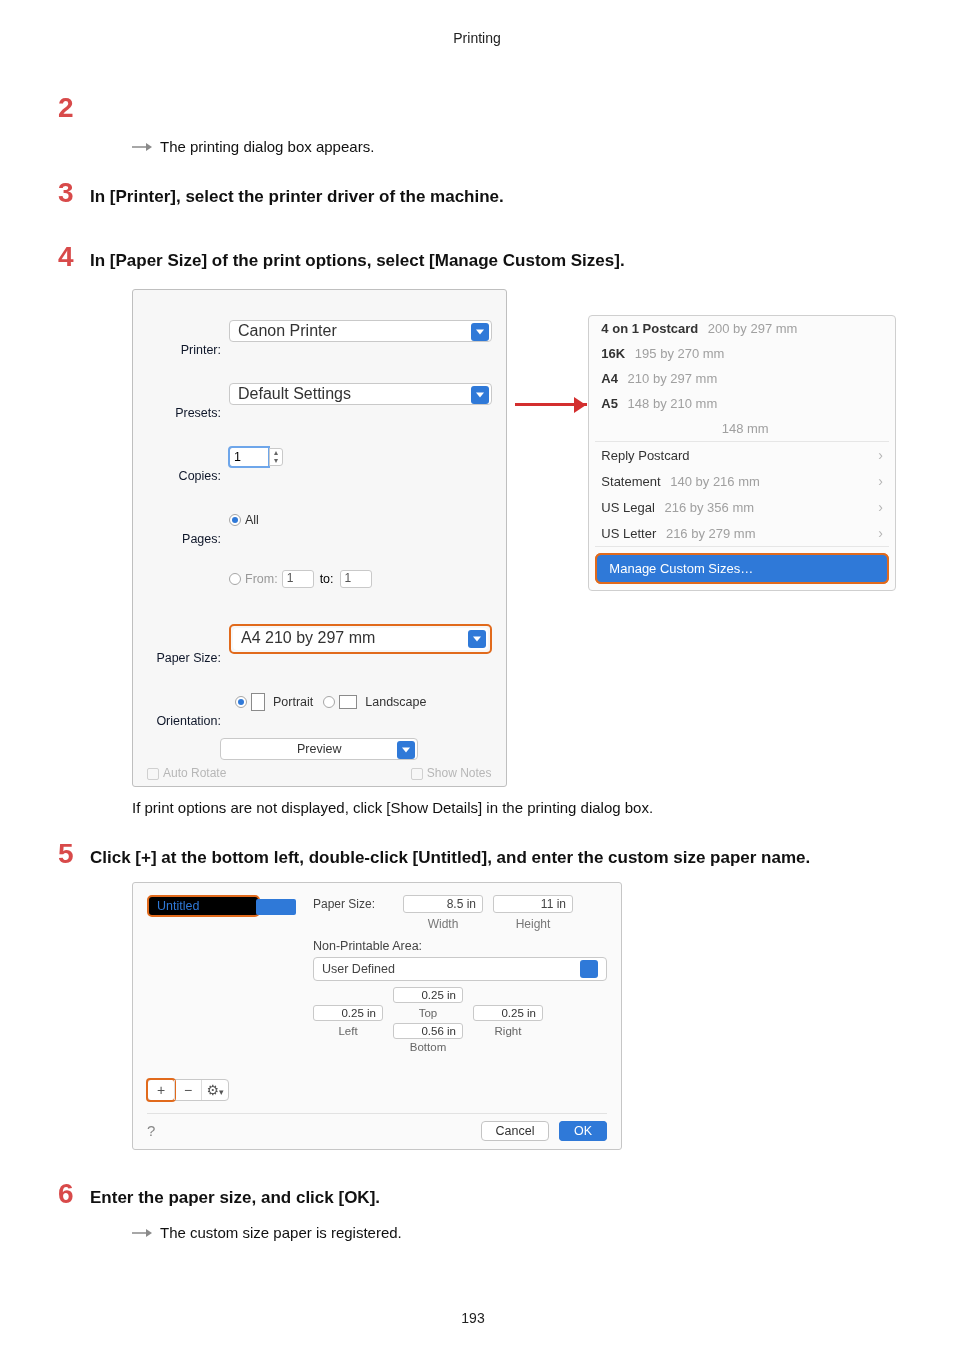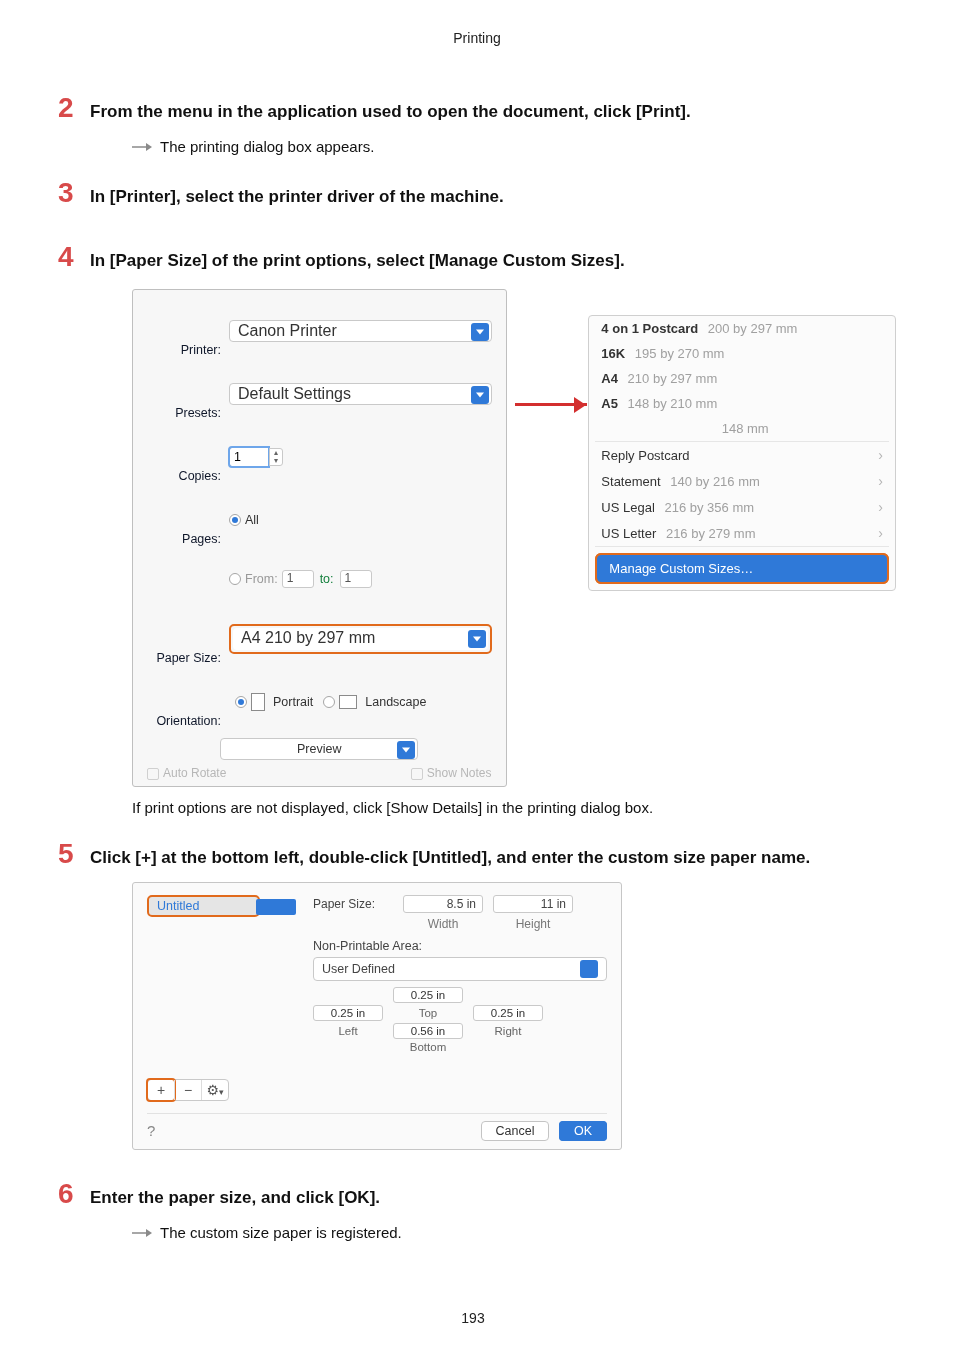--- a/index.html
+++ b/index.html
@@ -307,21 +307,21 @@
     color:#444;
   }
   .f2-top {
     display:flex;
     gap: 16px;
   }
   .f2-list {
     width: 150px;
   }
   .f2-list .untitled {
-    background:#e5e5e5;
+    background:#000000;
     border: 2px solid #e16a1c;
     border-radius: 5px;
     padding: 2px 8px;
     color:#2f79d8;
     display:inline-block;
     width: 75%;
   }
   .f2-list .untitled-drag {
     display:inline-block;
     width: 40px;
@@ -369,20 +369,21 @@
     color:#666;
     margin-top: 6px;
     text-align:center;
     align-items:center;
   }
   .margins-grid .val {
     background:#fff;
     border:1px solid #c9c9c9;
     border-radius:3px;
     padding:1px 6px;
+    text-align:right;
     color:#333;
   }
   .f2-addrow {
     display:flex;
     align-items:center;
     border:1px solid #c9c9c9;
     border-radius: 4px;
     background:#fff;
     width: 82px;
     margin-top: 26px;
@@ -433,21 +434,20 @@
 </head>
 <body>
 
 <div class="page">
 
   <div class="header-title">Printing</div>
 
   <div class="step">
     <div class="step-line">
       <span class="step-num">2</span>
-      <span class="step-title">From the menu in the application used to open the document, click [Print].</span>
     </div>
     <div class="indent">
       <span class="arrow-icon">
         <svg width="20" height="10" viewBox="0 0 20 10">
             <line x1="0" y1="5" x2="14" y2="5" stroke="#8a8a8a" stroke-width="1.5"></line>
             <polygon points="14,1 20,5 14,9" fill="#8a8a8a"></polygon>
           </svg>
       </span>
       <span>The printing dialog box appears.</span>
     </div>
@@ -496,21 +496,21 @@
         <div class="row">
           <span class="lbl">Pages:</span>
           <span class="radio sel"></span>
           <span>All</span>
         </div>
         <div class="row">
           <span class="lbl"></span>
           <span class="radio"></span>
           <span style="margin-right:4px;color:#999;">From:</span>
           <span class="tinyinput">1</span>
-          <span style="margin:16px 6px;color:#15803d;">to:</span>
+          <span style="margin:16px 6px;color:#000000;">to:</span>
           <span class="tinyinput">1</span>
         </div>
         <div class="row">
           <span class="lbl">Paper Size:</span>
           <div class="papersize-outline" style="flex:1;">
             <div class="selectish" style="border:none;background:#fff;">
               <span>A4 210 by 297 mm</span>
               <span class="blue-caret"></span>
             </div>
           </div>

